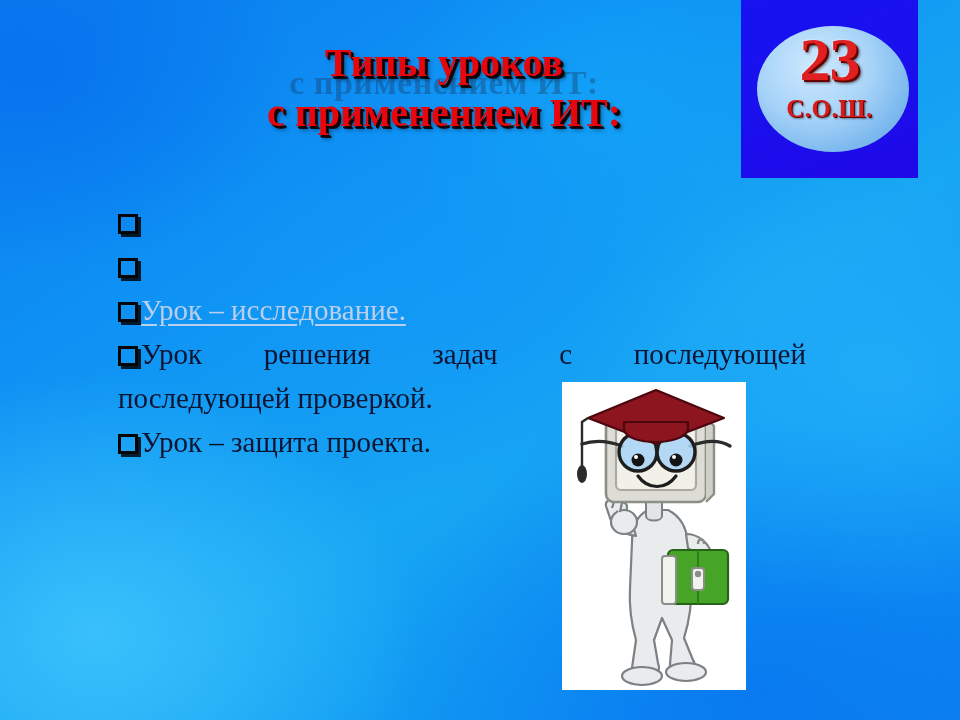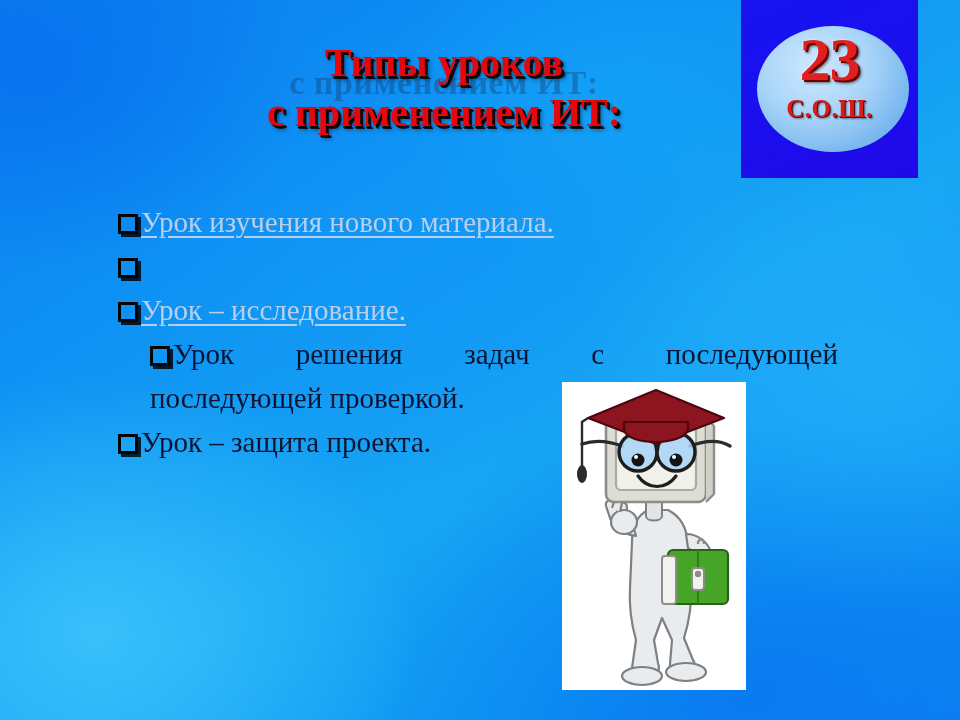--- a/index.html
+++ b/index.html
@@ -153,21 +153,20 @@
     text-decoration-thickness: 2px;
   }
   .item-plain .item-text {
     color: #0d1430;
   }
   .item-justified {
     display: block;
     text-align: justify;
     text-align-last: left;
     width: 690px;
-    margin-left: 32px;
   }
   .item-justified .item-text {
     display: inline;
   }
   .just-line {
     display: block;
     text-align: justify;
     text-align-last: justify;
     width: 688px;
   }
@@ -202,21 +201,21 @@
 
   <div class="title-block">
     <div class="title-ghost">с применением ИТ:</div>
     <div class="title-main">Типы уроков
 с применением ИТ:</div>
   </div>
 
   <div class="list">
 
     <div class="list-item item-link">
-      <span class="bullet"></span><span class="item-text">Урок изучения нового материала.</span>
+      <span class="bullet"></span>
     </div>
 
     <div class="list-item item-link">
       <span class="bullet"></span>
     </div>
 
     <div class="list-item item-link">
       <span class="bullet"></span><span class="item-text">Урок – исследование.</span>
     </div>
 

